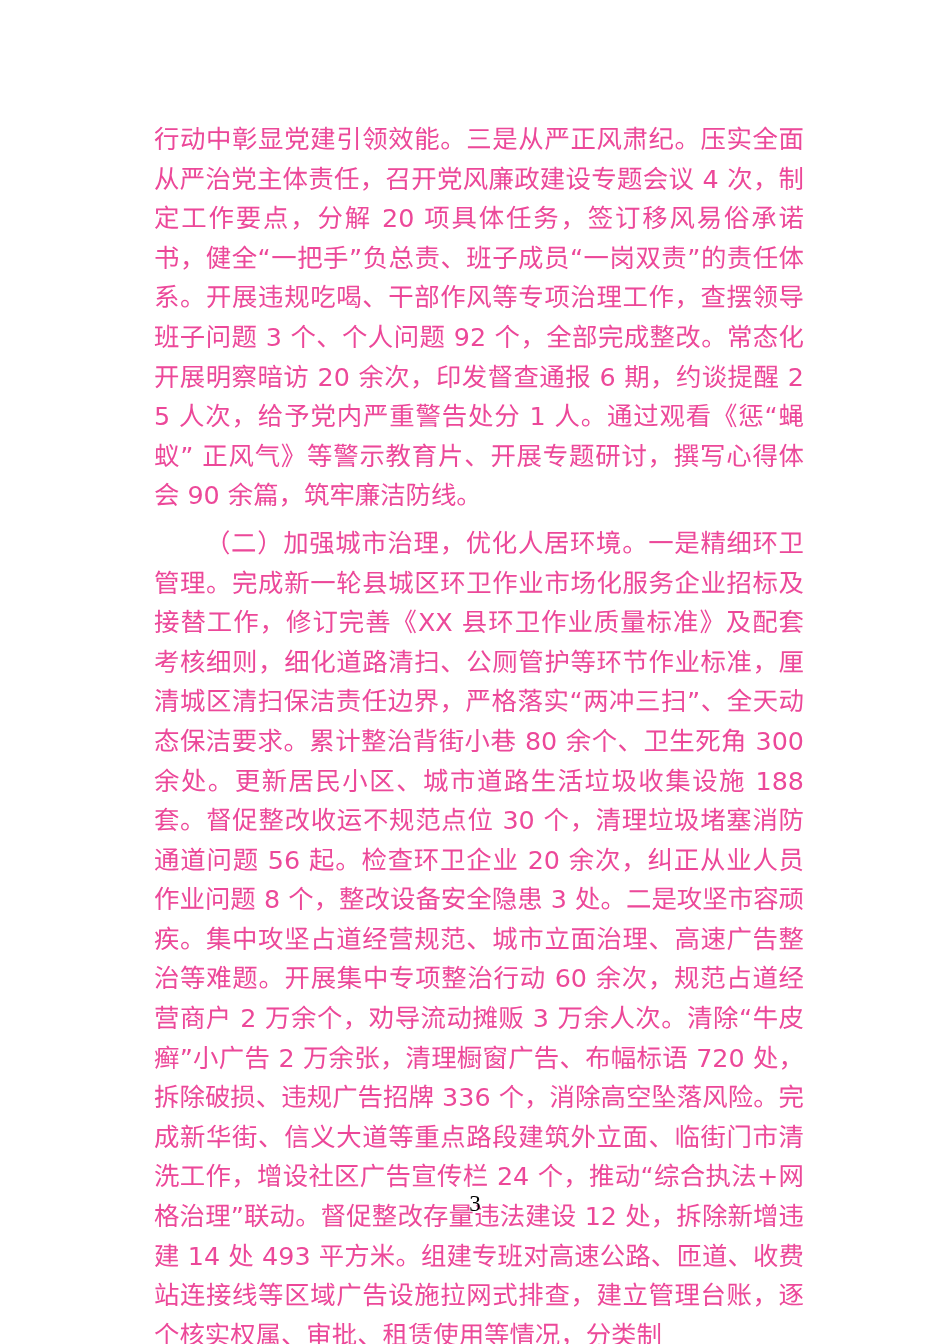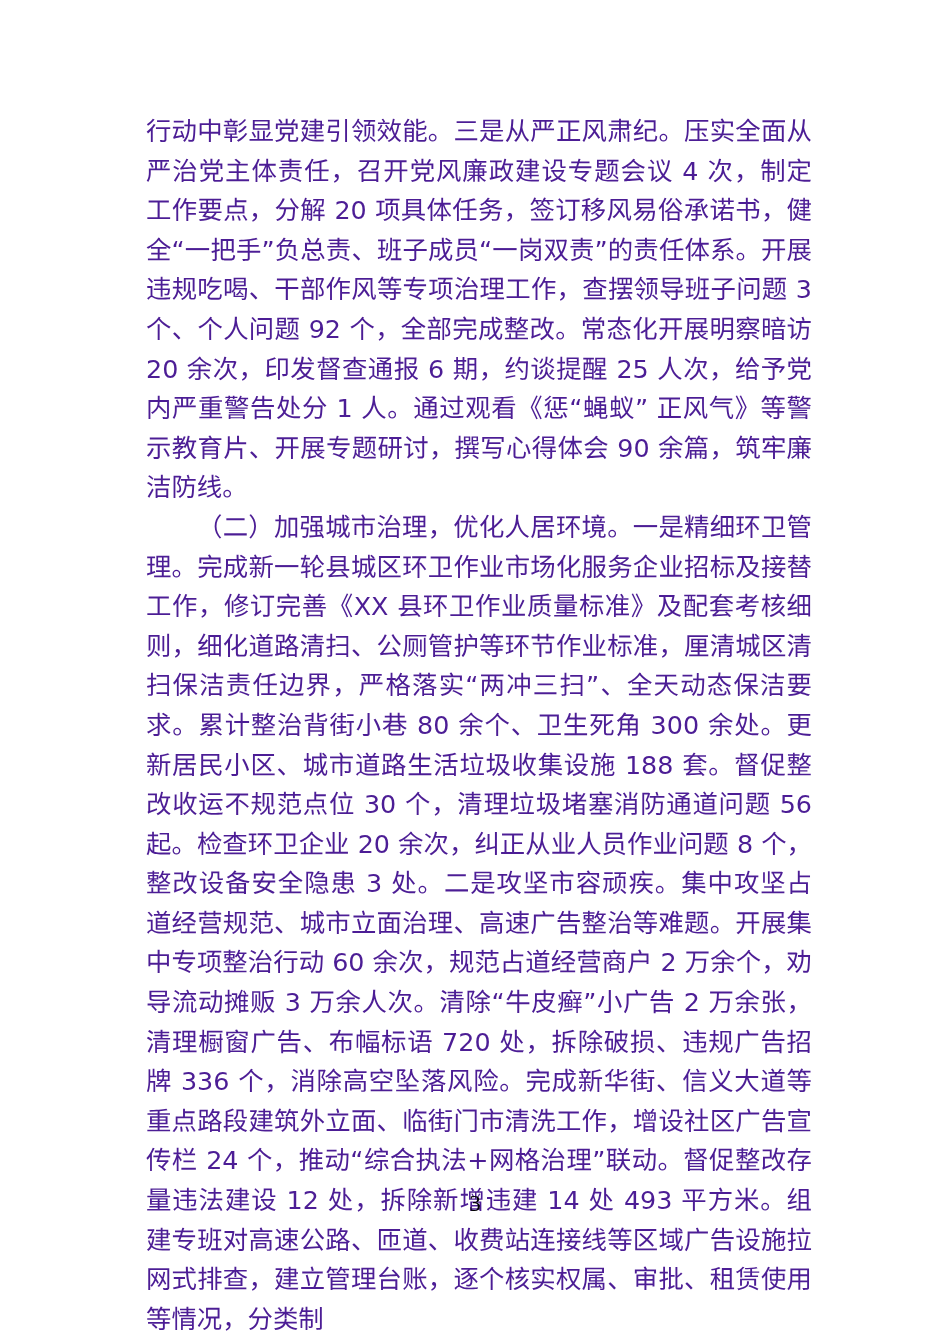--- a/index.html
+++ b/index.html
@@ -17,25 +17,25 @@
     overflow: hidden;
     box-sizing: border-box;
   }
   .doc-body {
     position: absolute;
     left: 146px;
     top: 112px;
     width: 666px;
   }
   .para {
-    margin: 0;
+    margin: 8px;
     font-family: "DejaVu Sans", "Liberation Sans", sans-serif;
     font-size: 25.4px;
     line-height: 39.6px;
-    color: #4c1d95;
+    color: #ec4899;
     text-align: justify;
     text-justify: inter-ideograph;
     letter-spacing: 0px;
     word-break: break-all;
     font-weight: 400;
     -webkit-font-smoothing: none;
   }
   .para + .para {
     margin-top: 0px;
   }

